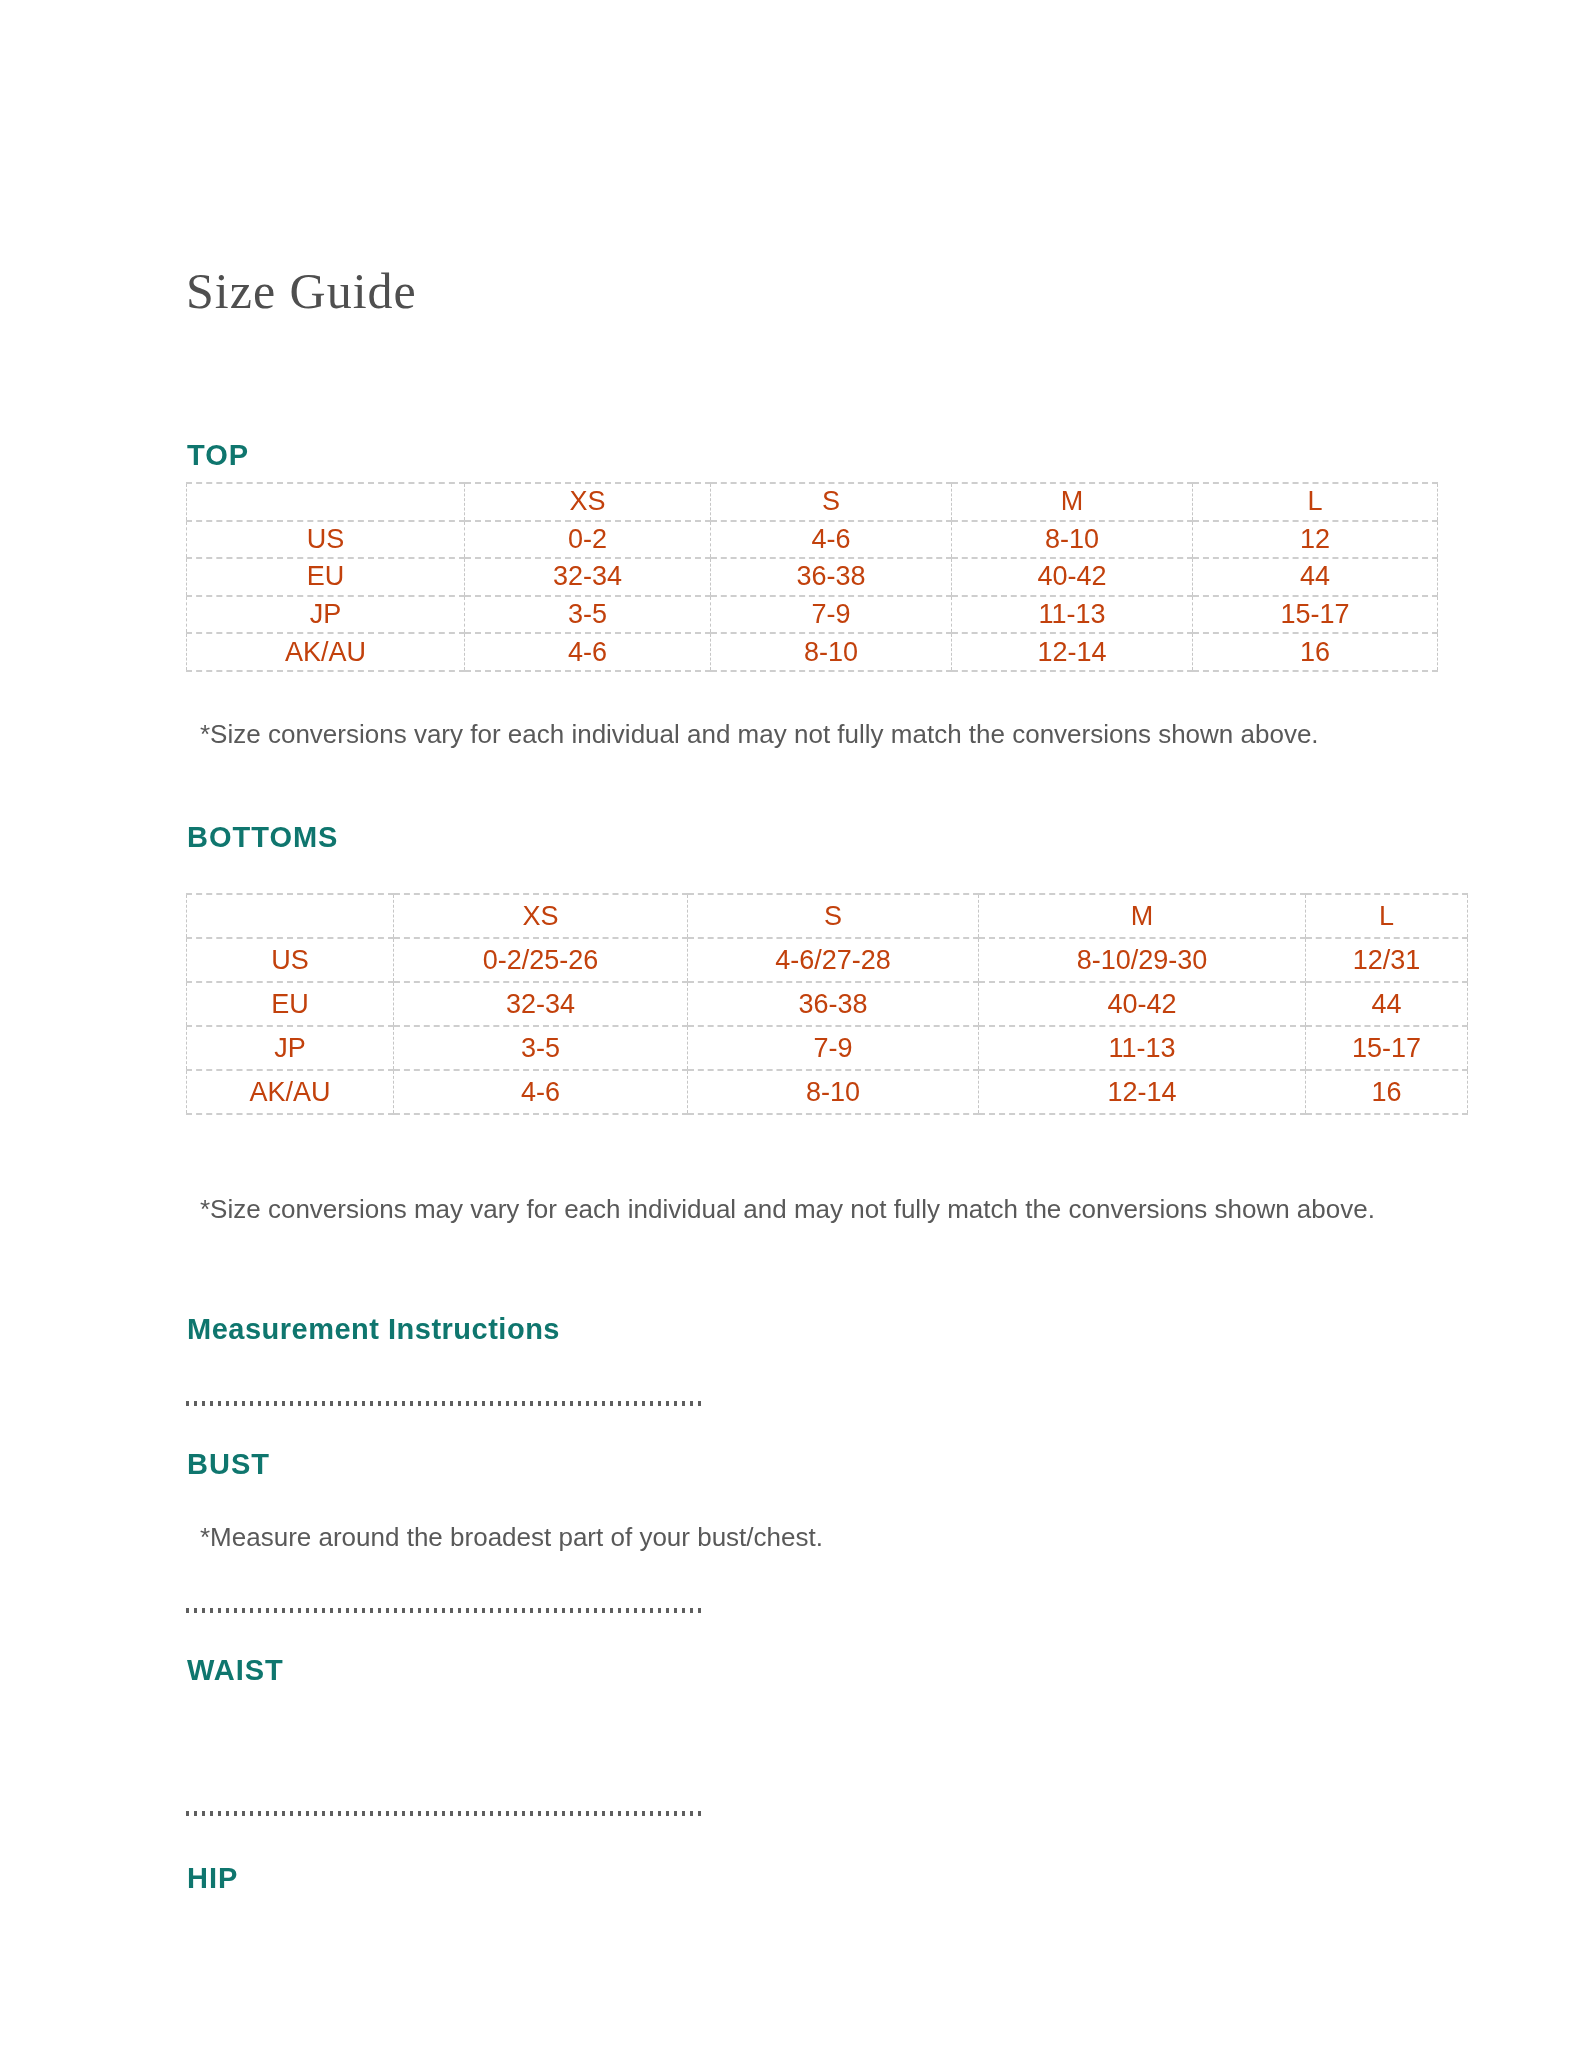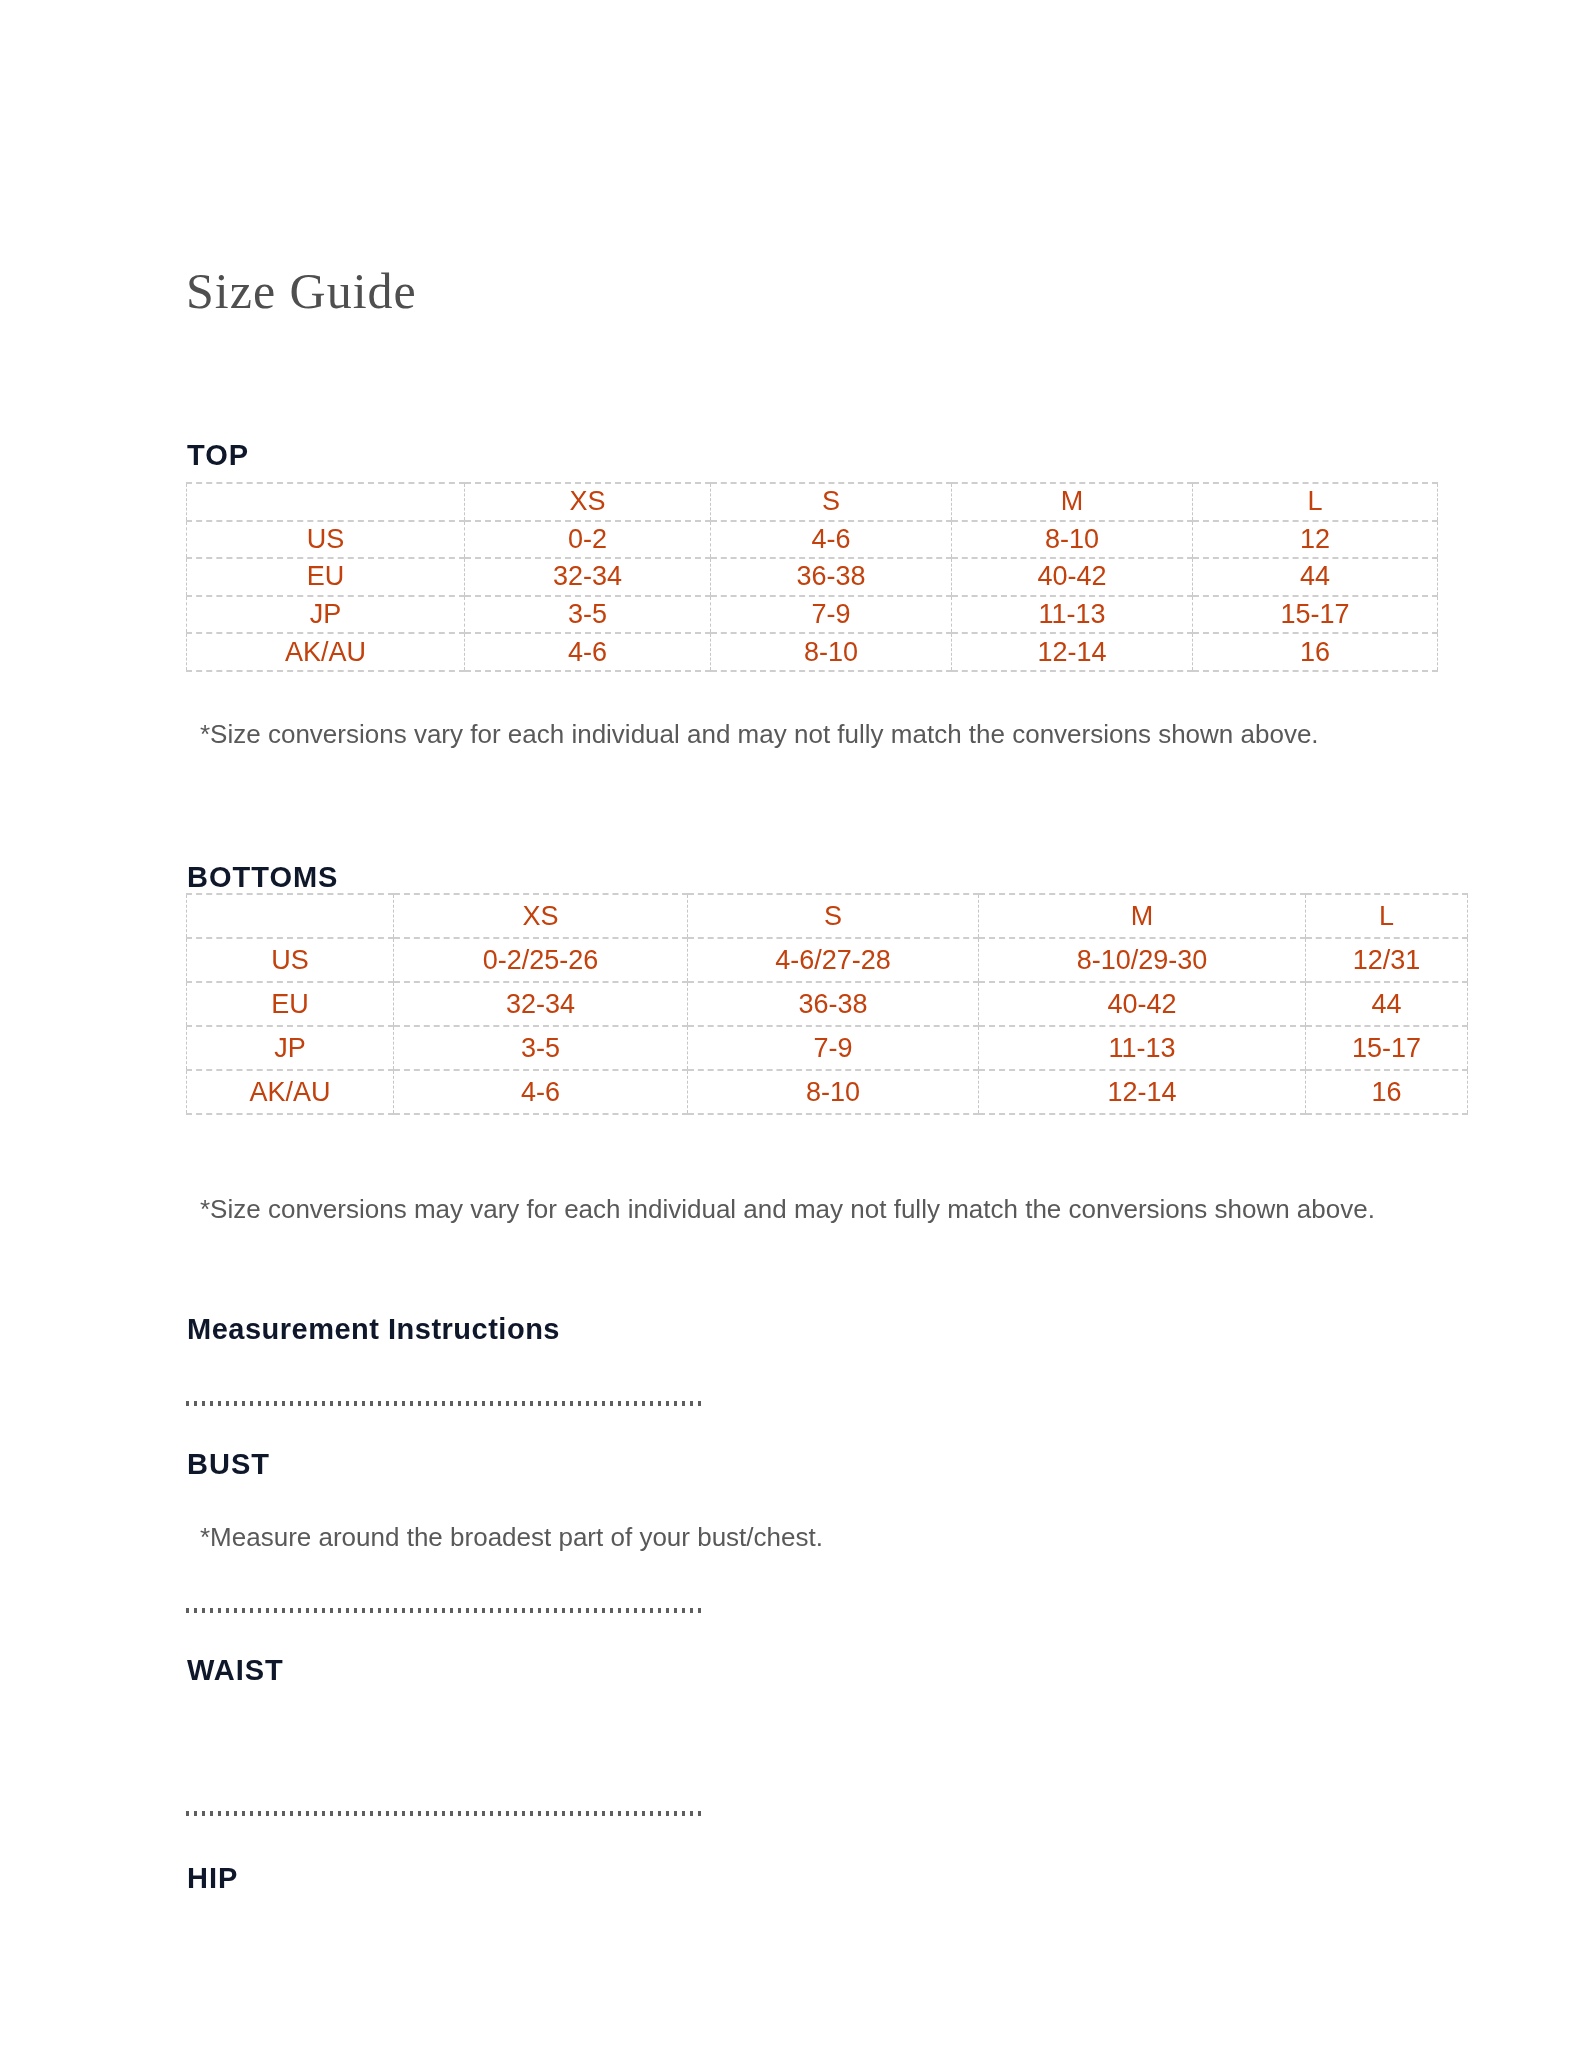--- a/index.html
+++ b/index.html
@@ -14,21 +14,21 @@
   }
   .title {
     position:absolute; left:186px; top:221px;
     font-family:"Liberation Serif", serif;
     font-size:50px; line-height:60px; color:#4f4f4f;
     letter-spacing:1px;
   }
   .sec-heading {
     position:absolute; left:187px;
     font-size:29px; line-height:34px; font-weight:bold;
-    color:#0f172a; letter-spacing:1px;
+    color:#0f766e; letter-spacing:1px;
   }
   .body-text {
     position:absolute; left:200px;
     font-size:26px; line-height:32px; color:#595959;
   }
   .note2 { width:1180px; line-height:47px; }
   table.size-table {
     position:absolute; left:186px;
     border-collapse:collapse; table-layout:fixed;
   }
@@ -100,21 +100,21 @@
         <td>4-6</td>
         <td>8-10</td>
         <td>12-14</td>
         <td>16</td>
       </tr>
     </tbody>
   </table>
 
   <div class="body-text" style="top:678px;">*Size conversions vary for each individual and may not fully match the conversions shown above.</div>
 
-  <div class="sec-heading" style="top:820px;">BOTTOMS</div>
+  <div class="sec-heading" style="top:780px;">BOTTOMS</div>
 
   <table class="size-table bottoms-table" style="top:853px;">
     <colgroup>
       <col style="width:207px">
         <col style="width:294px">
         <col style="width:291px">
         <col style="width:327px">
         <col style="width:162px">
     </colgroup>
     <tbody>

